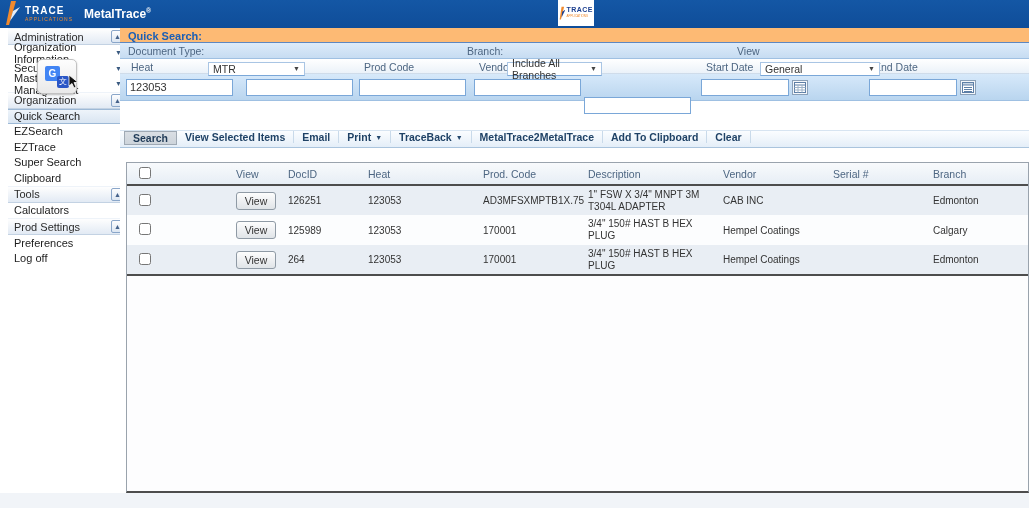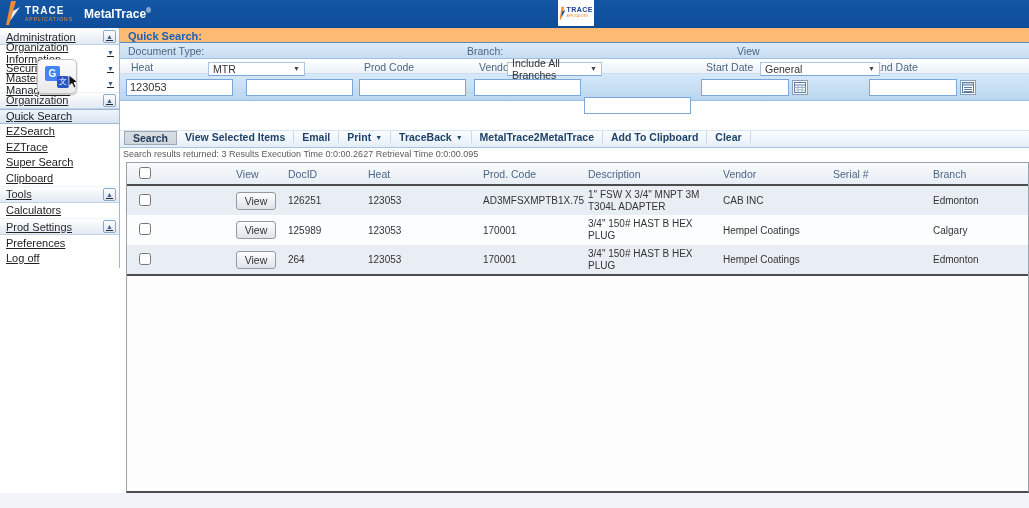--- a/index.html
+++ b/index.html
@@ -19,22 +19,22 @@
   .brand-trace { color:#fff; font-weight:bold; font-size:10px; letter-spacing:1px; }
   .brand-apps { color:#f08a2e; font-size:5px; letter-spacing:1px; }
   .brand-product { color:#fff; font-weight:bold; font-size:12px; margin-left:6px; margin-top:2px; }
   .brand-product sup { font-size:7px; }
   .center-logo { position:absolute; left:558px; top:0; width:36px; height:26px;
     background:#fff; display:flex; align-items:center; justify-content:center; gap:1px; padding:1px; }
   .center-logo .mini-text { display:flex; flex-direction:column; line-height:6px; }
   .center-logo .mini-trace { color:#1c3f8f; font-weight:bold; font-size:7px; letter-spacing:.5px; }
   .center-logo .mini-apps { color:#f08a2e; font-size:3px; }
   
-  .sidebar { position:absolute; left:0; top:28px; width:120px; background:#fff;
-    border-right:1px solid #9db9d6; padding-bottom:2px;text-decoration:underline; }
+  .sidebar { position:absolute; left:8px; top:28px; width:120px; background:#fff;
+    border-right:1px solid #9db9d6; padding-bottom:2px; }
   .side-header { height:17px; display:flex; align-items:center; justify-content:space-between;
     padding:0 3px 0 6px; background:linear-gradient(#fefefe,#e2eaf4);
     border-bottom:1px solid #c3d2e3; border-top:1px solid #eef3f9; color:#2b2b2b; font-size:11px; }
   .collapse-btn { width:13px; height:13px; border:1px solid #8aa6c9; border-radius:2px;
     background:linear-gradient(#fdfdfe,#dce6f2); color:#44618a; font-size:7px;
     display:flex; align-items:center; justify-content:center; cursor:default; }
   .side-item { height:15.5px; display:flex; align-items:center; justify-content:space-between;
     padding:0 5px 0 6px; color:#1c1c1c; font-size:11px; background:#fff; }
   .side-item .dd { color:#3a5a80; font-size:7px; }
   .side-item.selected { background:linear-gradient(#eef4fa,#d9e5f2);
@@ -302,21 +302,20 @@
       <span>MetalTrace2MetalTrace</span>
     </span>
     <span class="tbtn">
       <span>Add To Clipboard</span>
     </span>
     <span class="tbtn">
       <span>Clear</span>
     </span>
   </div>
 
-  <div class="statusline">Search results returned: 3 Results Execution Time 0:0:00.2627 Retrieval Time 0:0:00.095</div>
 
   <div class="grid">
     <table>
       <colgroup>
         <col style="width:105px">
           <col style="width:52px">
           <col style="width:80px">
         <col style="width:115px">
           <col style="width:105px">
           <col style="width:135px">

